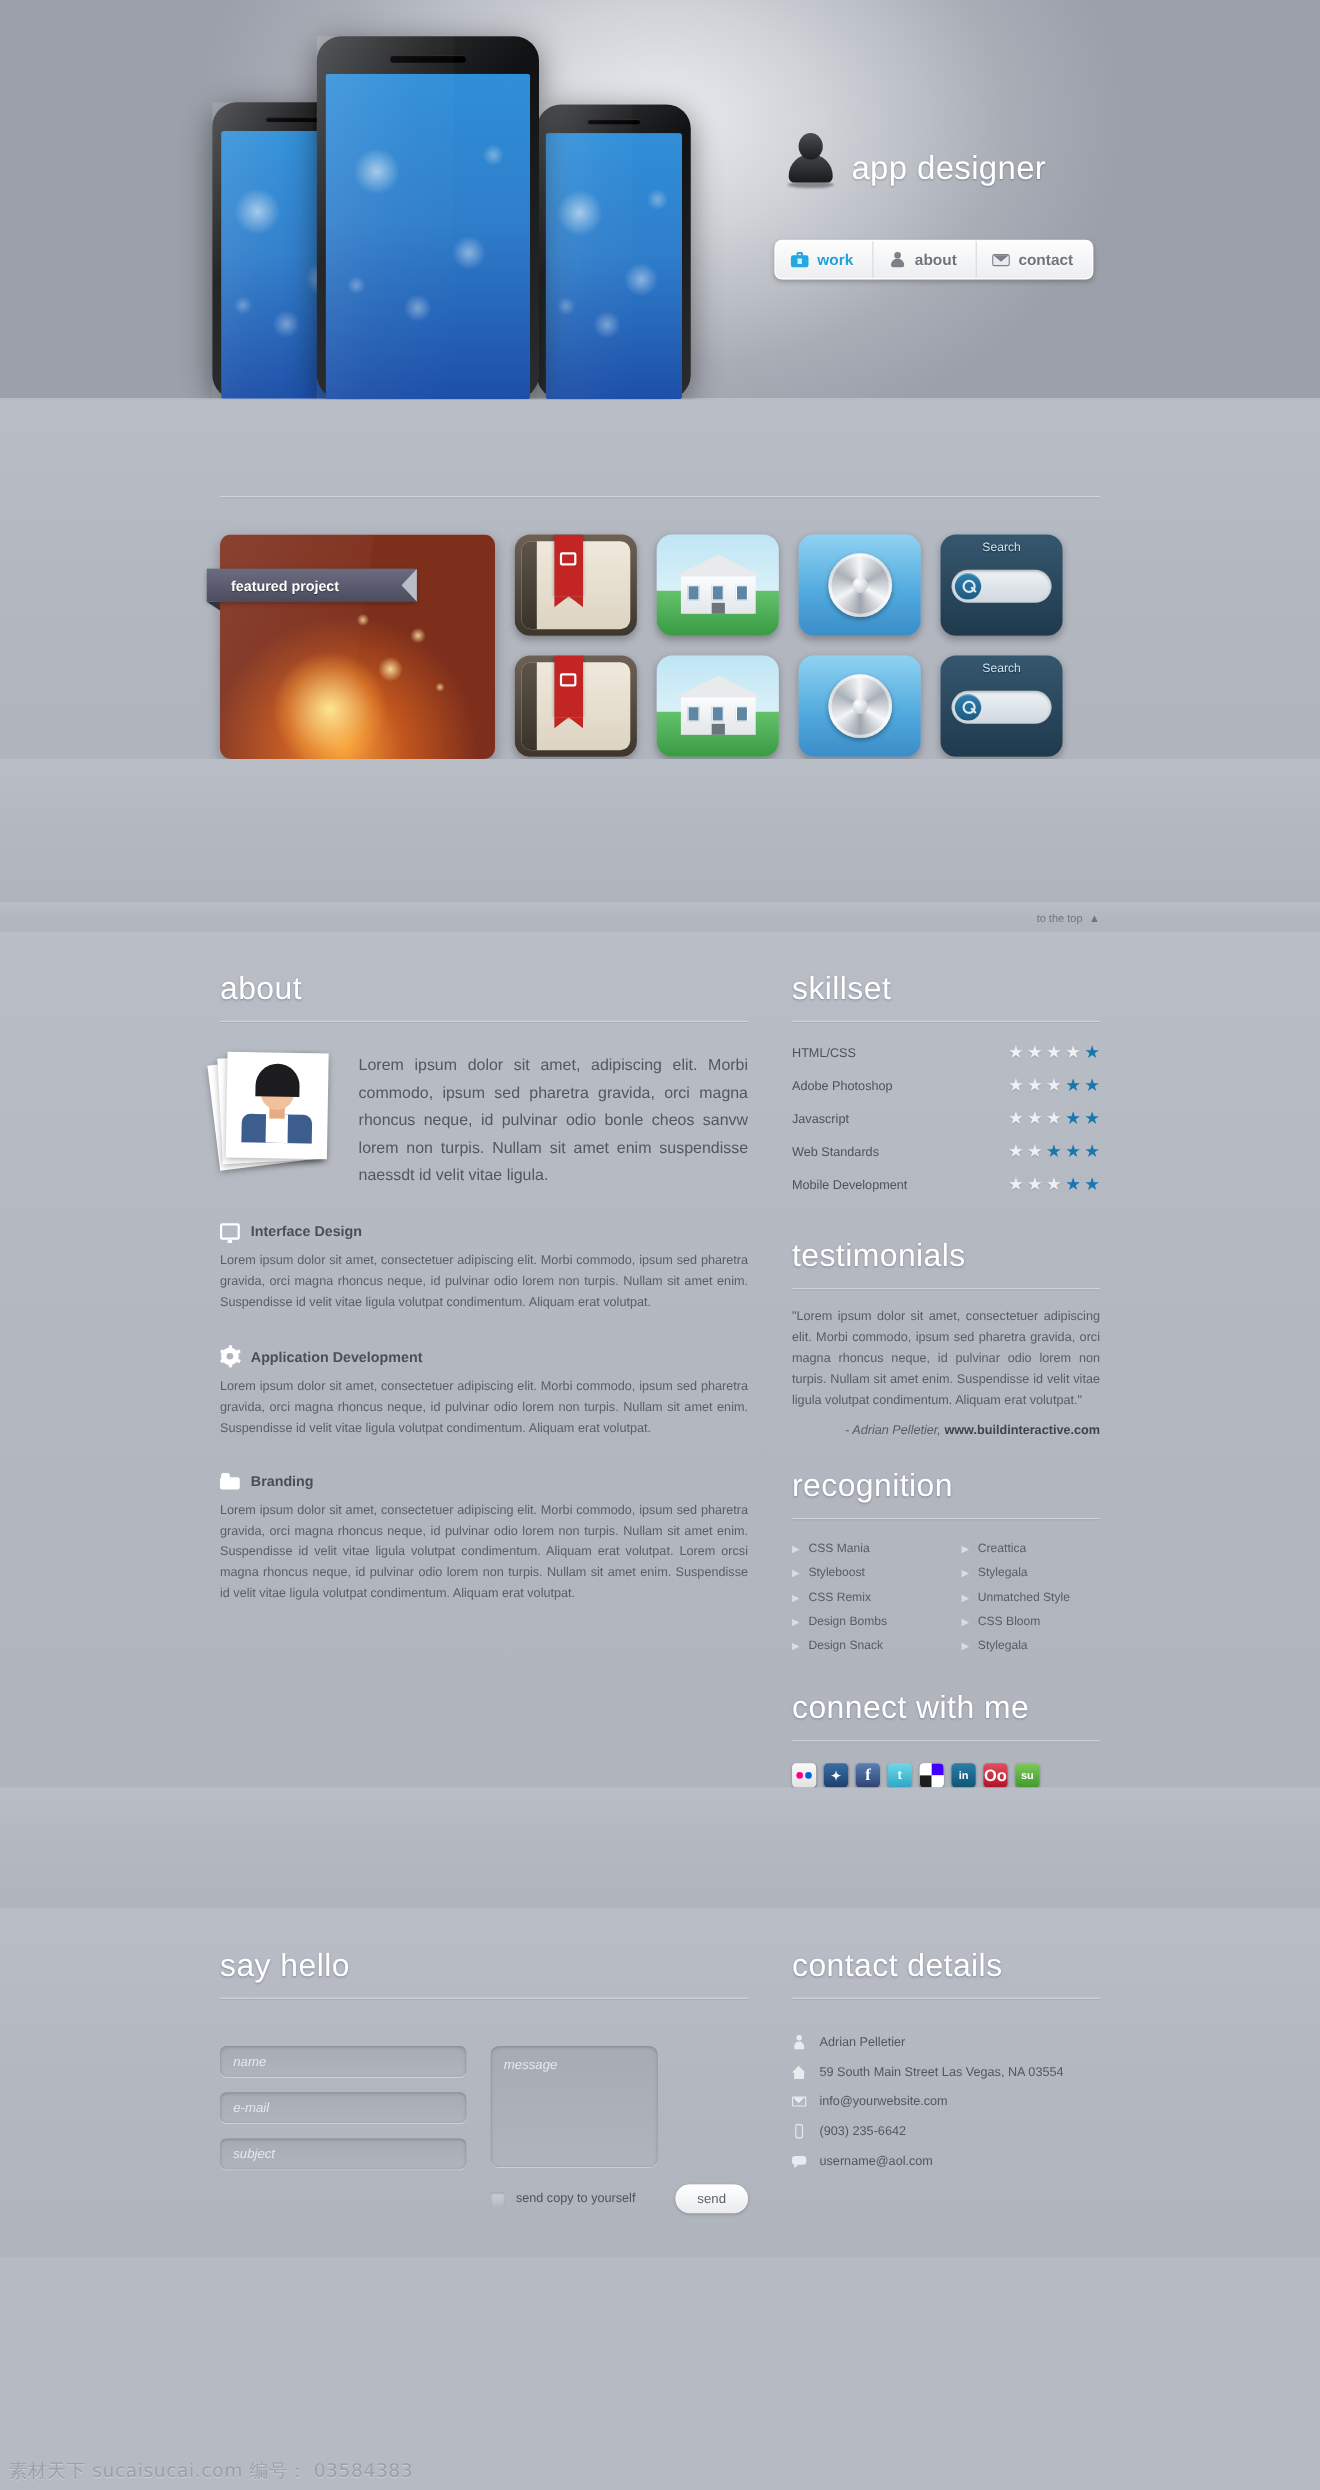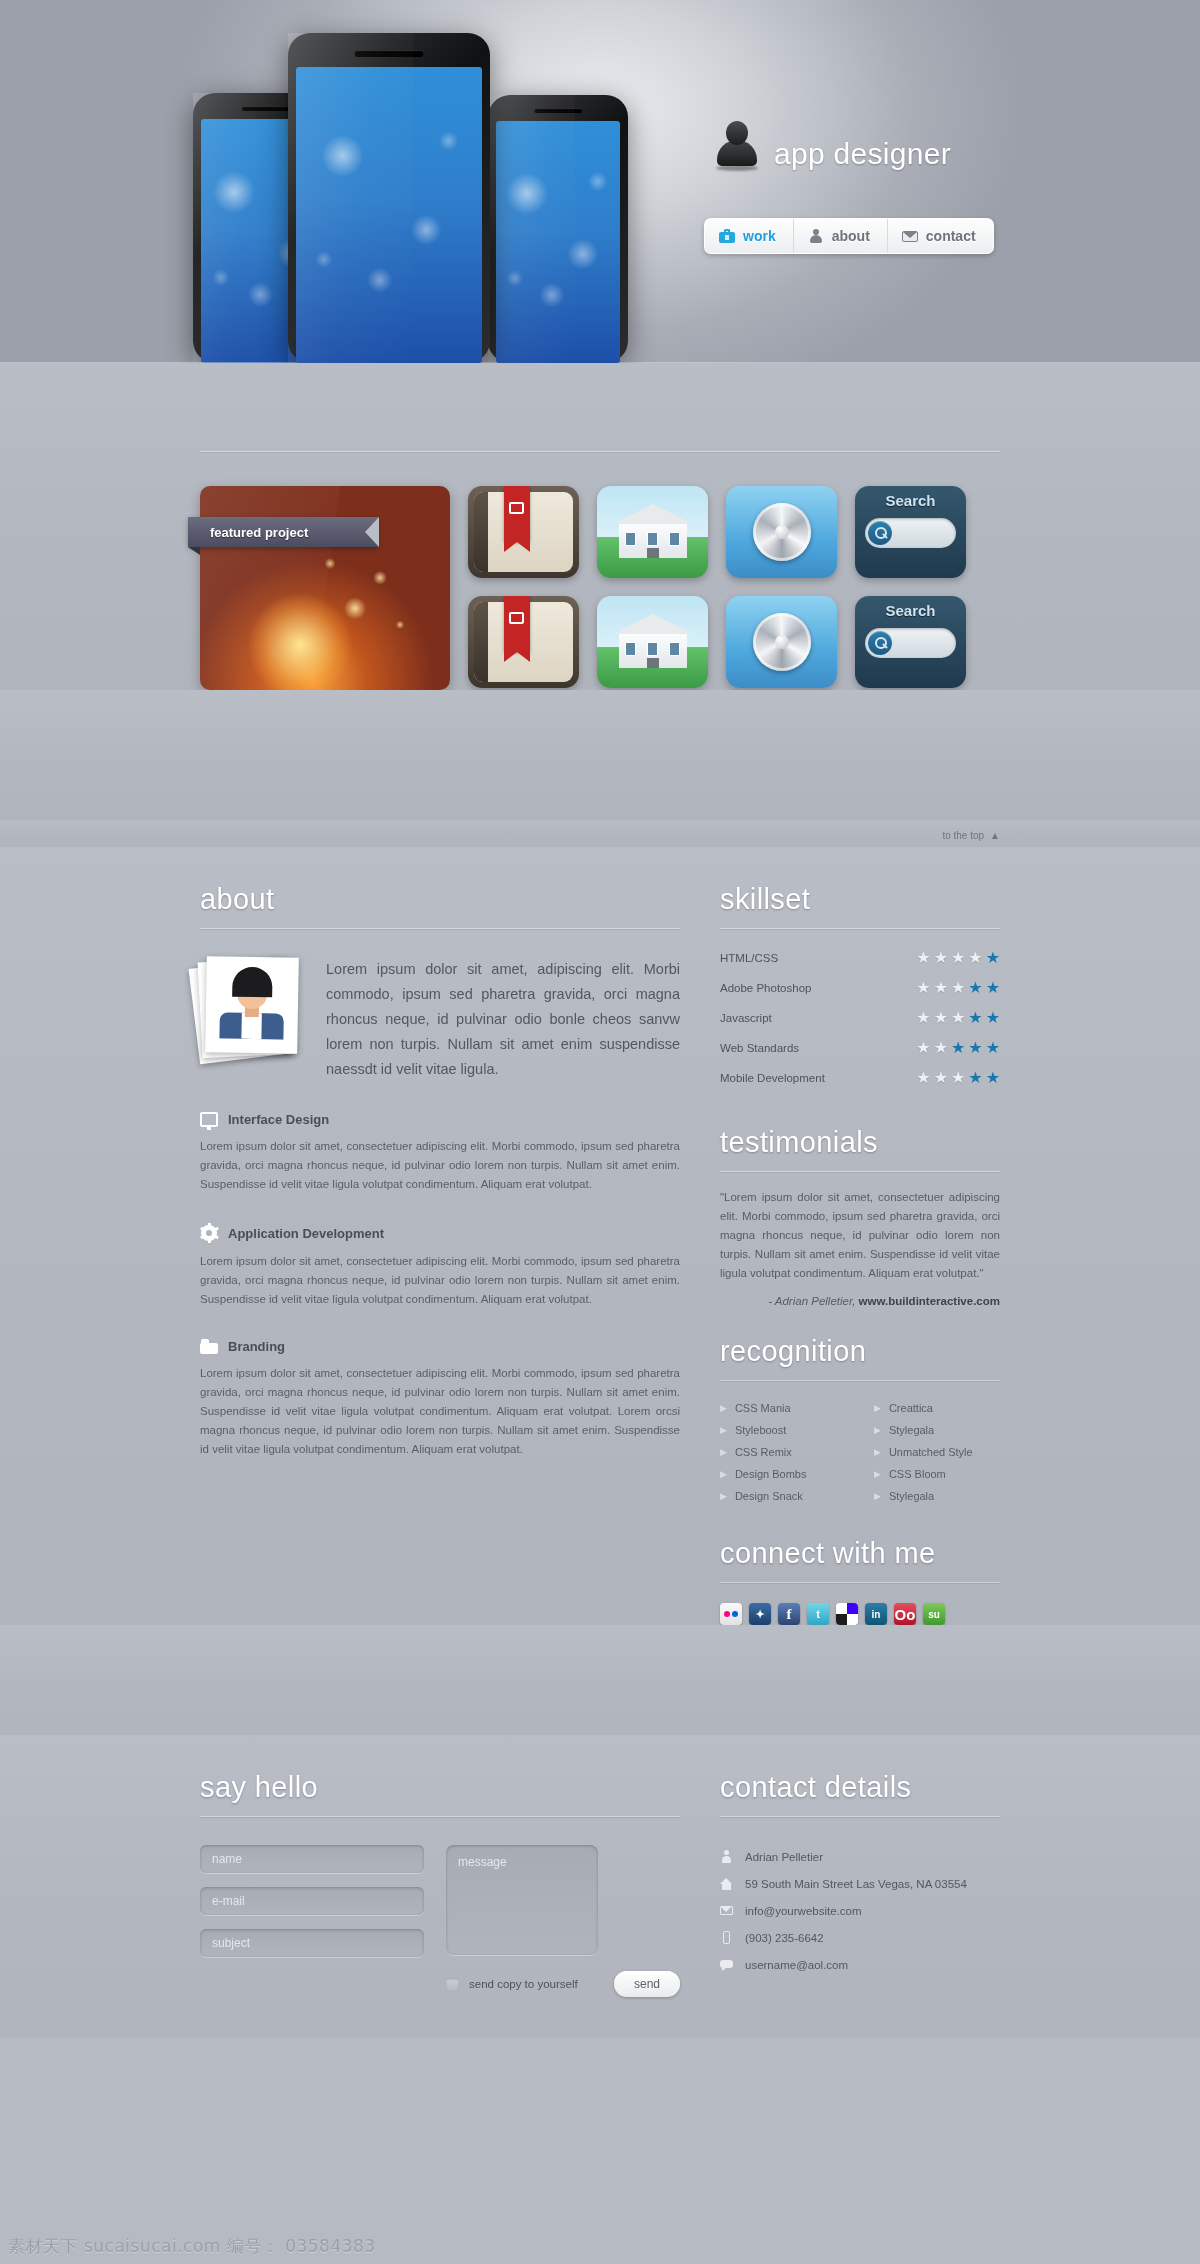--- a/index.html
+++ b/index.html
@@ -212,21 +212,21 @@
   .t-knob .dial { position:absolute; left:50%; top:50%; transform:translate(-50%,-50%);
       width:58px; height:58px; border-radius:50%;
       background: conic-gradient(#f2f4f6, #a9b0b8, #f6f8fa, #9ea5ad, #f2f4f6, #aab1b9, #f6f8fa);
       box-shadow: 0 2px 5px rgba(0,0,0,.35), inset 0 0 0 3px rgba(255,255,255,.55); }
   .t-knob .dot { position:absolute; left:50%; top:50%; transform:translate(-50%,-50%);
       width:14px; height:14px; border-radius:50%; background: radial-gradient(circle at 35% 30%, #fff, #b9c0c7); }
 
   
   .t-search { background: linear-gradient(180deg, #35576e 0%, #1f3a4d 100%); }
   .t-search .cap { position:absolute; left:0; right:0; top:6px; text-align:center;
-      font-size:15px; font-weight:bold; color:#cfe4f2; text-shadow:0 1px 1px rgba(0,0,0,.6); }
+      font-size:11px; font-weight:normal; color:#cfe4f2; text-shadow:0 1px 1px rgba(0,0,0,.6); }
   .t-search .pill { position:absolute; left:10px; right:10px; top:32px; height:30px; border-radius:15px;
       background: linear-gradient(180deg,#eef3f6,#cfd8de); box-shadow: inset 0 1px 3px rgba(0,0,0,.3); }
   .t-search .lens { position:absolute; left:13px; top:35px; width:24px; height:24px; border-radius:50%;
       background: linear-gradient(180deg,#2f7fae,#1c5a82); box-shadow: inset 0 1px 0 rgba(255,255,255,.35); }
   .t-search .lens:before { content:""; position:absolute; left:7px; top:6px; width:8px; height:8px;
       border:2px solid #d7e8f3; border-radius:50%; }
   .t-search .lens:after { content:""; position:absolute; left:14px; top:14px; width:6px; height:2px;
       background:#d7e8f3; transform: rotate(45deg); }
 
   .totop { text-align: right; font-size: 10px; color: #6f747d; padding-top: 10px; }
@@ -301,21 +301,21 @@
   .s-delicious i { position:absolute; width:11px; height:11px; display:block; }
   .s-delicious .q1 { left:0; top:0; background:#fff; }
   .s-delicious .q2 { right:0; top:0; background:#3f00ff; }
   .s-delicious .q3 { left:0; bottom:0; background:#1d1d1d; }
   .s-delicious .q4 { right:0; bottom:0; background:#fff; }
   .s-linkedin { background: linear-gradient(180deg,#2a7fa8,#115475); font-size:10px; }
   .s-lastfm { background: linear-gradient(180deg,#e35060,#b01227); font-size:15px; }
   .s-stumble { background: linear-gradient(180deg,#7ec95a,#3f9b2c); font-size:10px; }
 
   
-  .form-area { display:flex; gap: 22px; margin-top: 28px; }
+  .form-area { display:flex; gap: 22px; margin-top: 43px; font-style: italic; }
   .fields { display:flex; flex-direction:column; gap: 14px; width: 224px; }
   .fld {
     height: 28px; border-radius: 6px; padding: 0 12px;
     display:flex; align-items:center;
     background: linear-gradient(180deg, #a7abb4, #b0b4bd);
     box-shadow: inset 0 1px 3px rgba(80,85,95,.45), 0 1px 0 rgba(255,255,255,.35);
     font-size: 12px; color: #e6e8ea; cursor: text;
   }
   .msg {
     width: 152px; height: 110px; border-radius: 8px; padding: 10px 12px;

